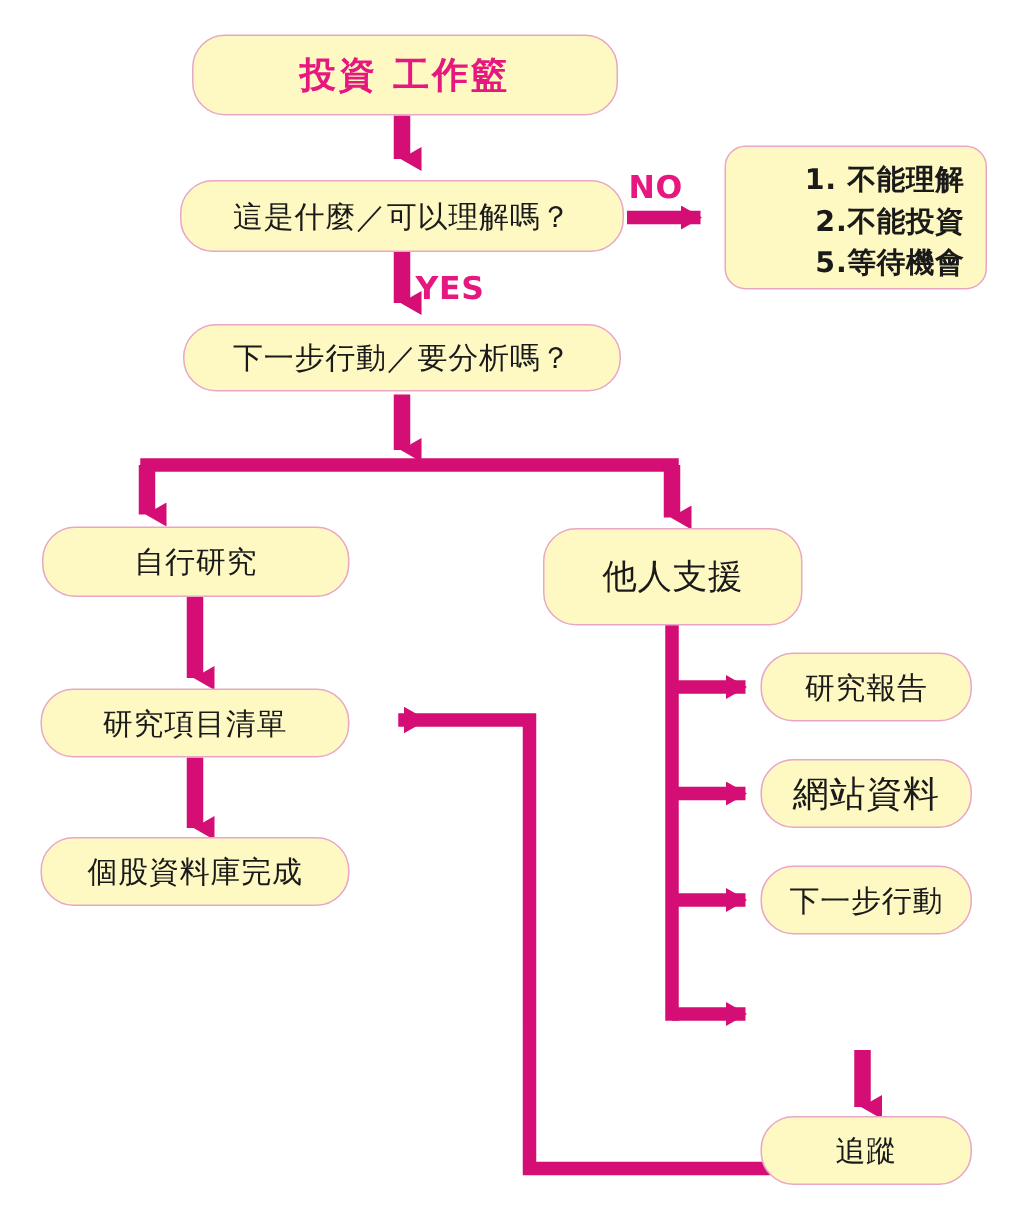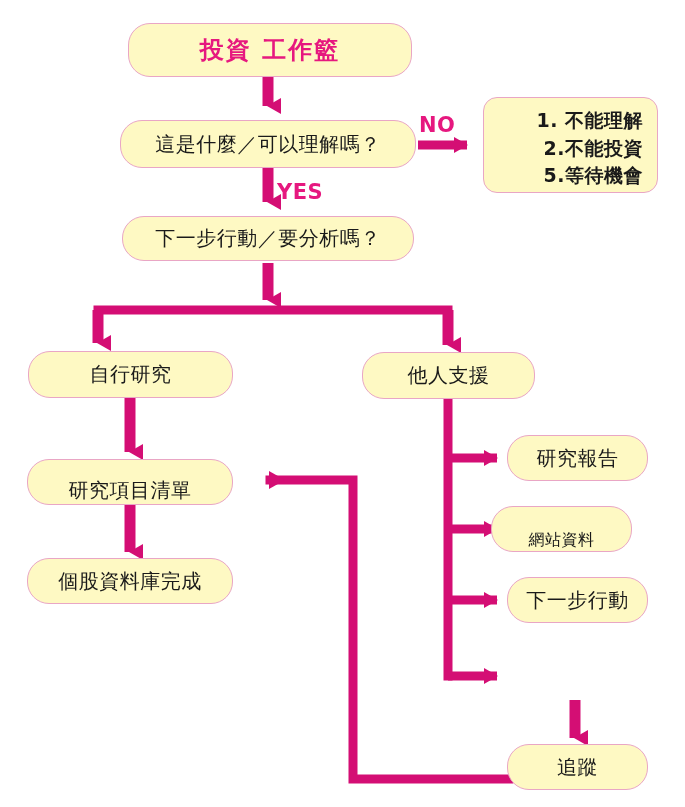--- a/index.html
+++ b/index.html
@@ -131,37 +131,37 @@
   </div>
 
   <div class="node" style="left:122px; top:216px; width:292px; height:45px; font-size:20px;">
     <span>下一步行動／要分析嗎？</span>
   </div>
 
   <div class="node" style="left:28px; top:351px; width:205px; height:47px; font-size:20px;">
     <span>自行研究</span>
   </div>
 
-  <div class="node" style="left:362px; top:352px; width:173px; height:47px; font-size:20px;">
+  <div class="node" style="left:362px; top:352px; width:173px; height:65px; font-size:23px;">
     <span>他人支援</span>
   </div>
 
-  <div class="node" style="left:27px; top:459px; width:206px; height:46px; font-size:20px;align-items:flex-end;">
+  <div class="node" style="left:27px; top:459px; width:206px; height:46px; font-size:20px;">
     <span>研究項目清單</span>
   </div>
 
   <div class="node" style="left:27px; top:558px; width:206px; height:46px; font-size:20px;">
     <span>個股資料庫完成</span>
   </div>
 
   <div class="node" style="left:507px; top:435px; width:141px; height:46px; font-size:20px;">
     <span>研究報告</span>
   </div>
 
-  <div class="node" style="left:491px; top:506px; width:141px; height:46px; font-size:16px;align-items:flex-end;">
+  <div class="node" style="left:507px; top:506px; width:141px; height:46px; font-size:24px;">
     <span>網站資料</span>
   </div>
 
   <div class="node" style="left:507px; top:577px; width:141px; height:46px; font-size:20px;">
     <span>下一步行動</span>
   </div>
 
 
   <div class="node" style="left:507px; top:744px; width:141px; height:46px; font-size:20px;">
     <span>追蹤</span>

